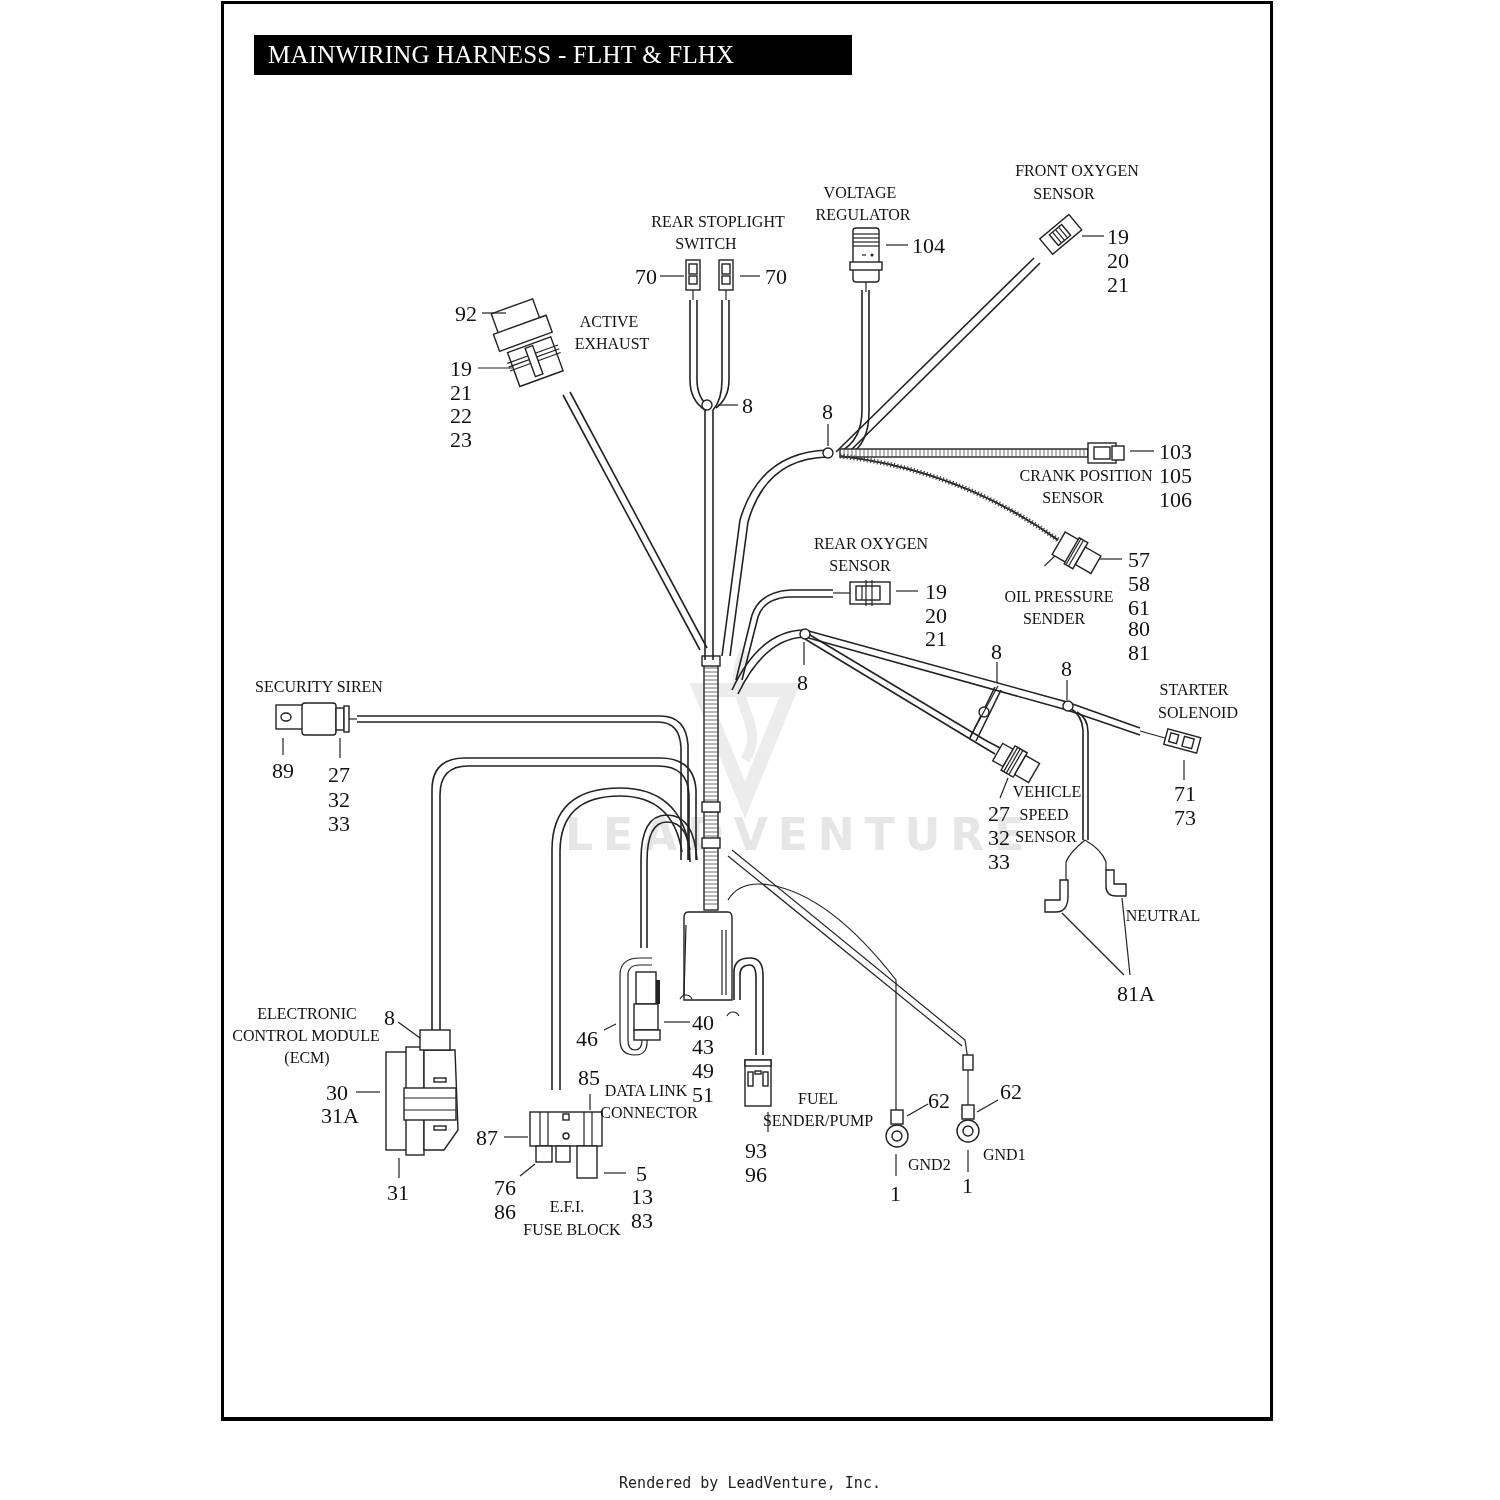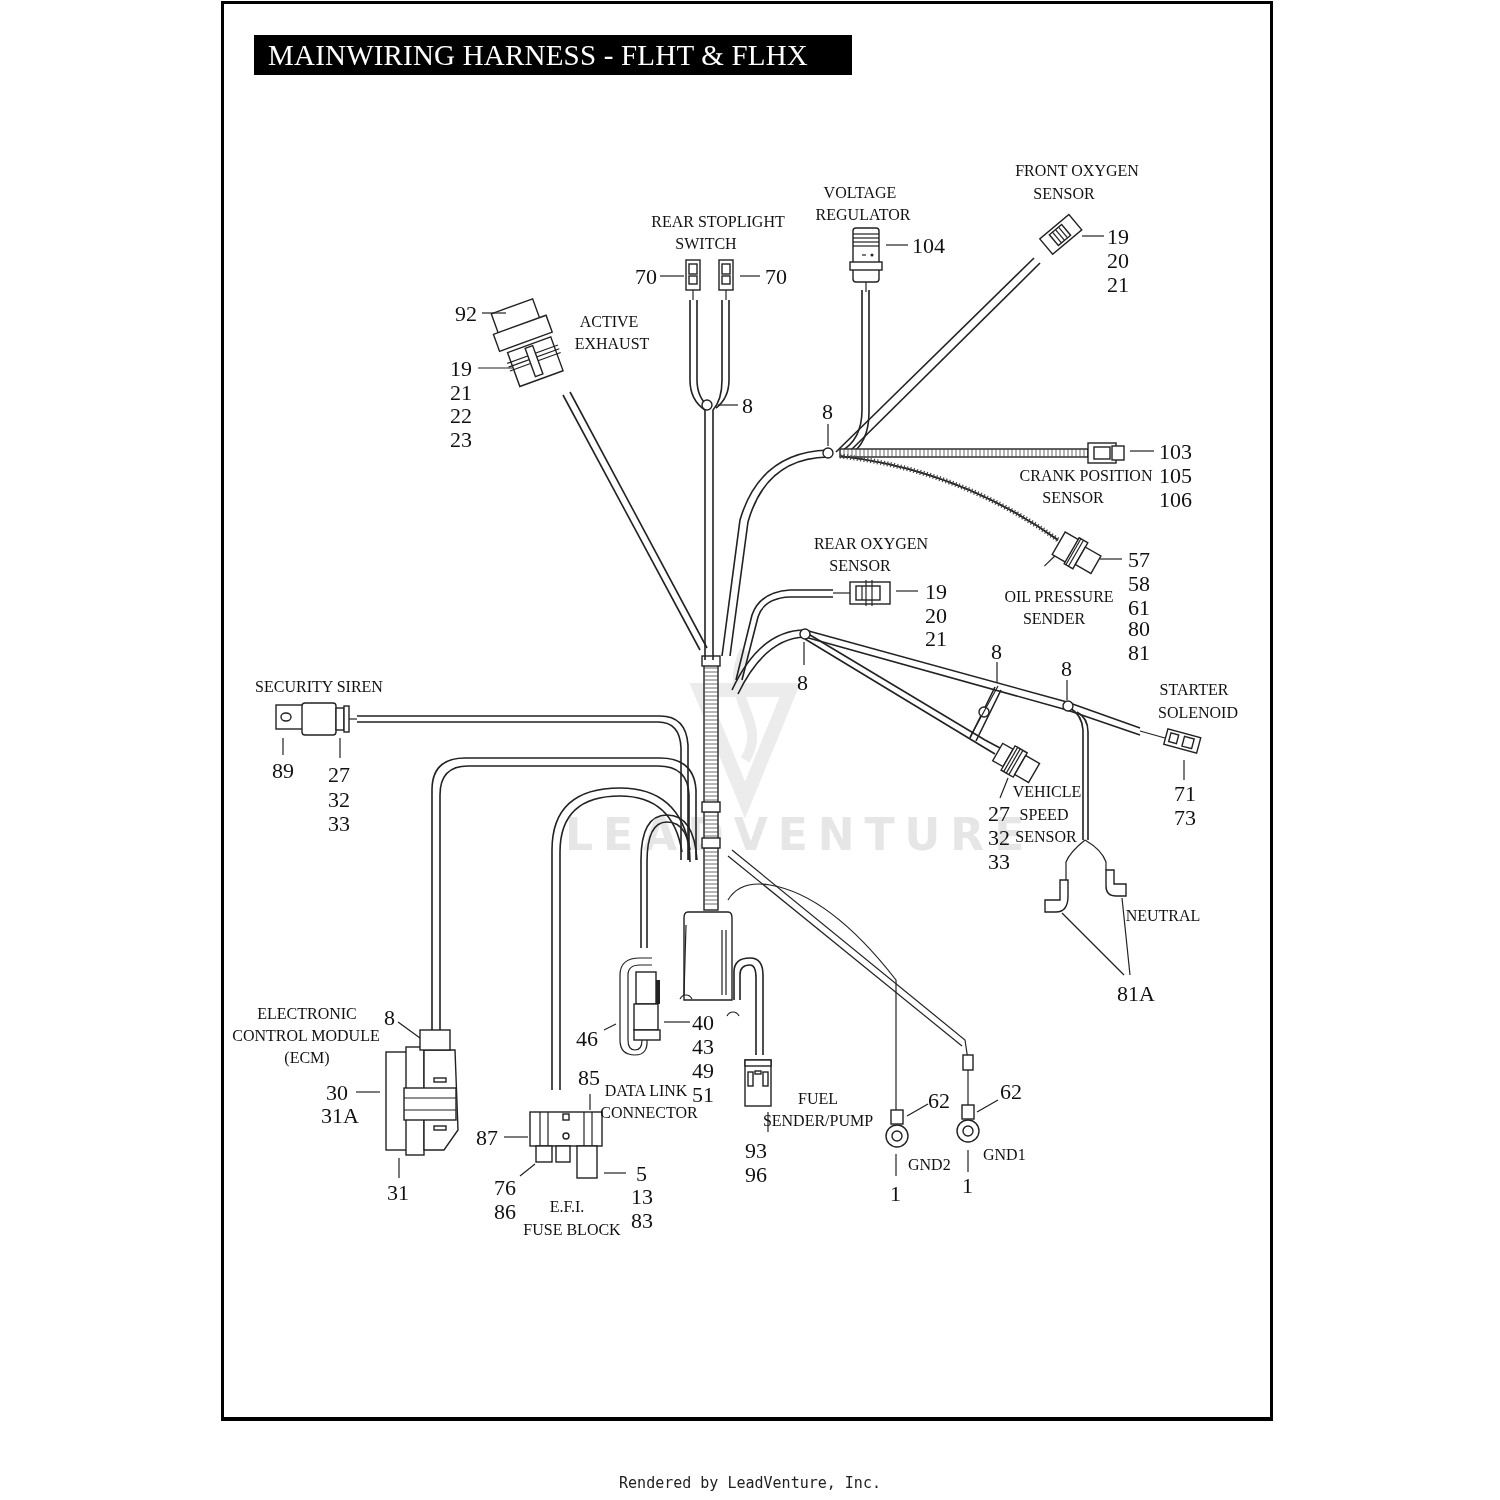--- a/index.html
+++ b/index.html
@@ -1,18 +1,18 @@
 <!DOCTYPE html>
 <html><head>
 <meta charset="utf-8">
 <style>
   html, body { margin: 0; padding: 0; background: #ffffff; }
   body { width: 1500px; height: 1500px; position: relative; overflow: hidden; font-family: "Liberation Serif", "DejaVu Serif", serif; }
   #frame { position: absolute; left: 221px; top: 1px; width: 1052px; height: 1420px; border: 3px solid #000; border-bottom-width: 4px; box-sizing: border-box; background: #fff; }
-  #title-bar { position: absolute; left: 254px; top: 35px; width: 598px; height: 40px; background: #000; color: #fff; font-family: "Liberation Serif", serif; font-size: 29px; line-height: 40px; padding-left: 14px; box-sizing: border-box; letter-spacing: 0.2px; white-space: nowrap; }
+  #title-bar { position: absolute; left: 254px; top: 35px; width: 598px; height: 40px; background: #000; color: #fff; font-family: "Liberation Serif", serif; font-size: 25px; line-height: 40px; padding-left: 14px; box-sizing: border-box; letter-spacing: 0.2px; white-space: nowrap; }
   #footer { position: absolute; left: 0; width: 1500px; top: 1474px; text-align: center; font-family: "DejaVu Sans Mono", monospace; font-size: 15px; color: #222; }
   svg#diagram { position: absolute; left: 0; top: 0; }
   .wire { fill: none; stroke: #222; stroke-width: 1.6; }
   .wire-thin { fill: none; stroke: #222; stroke-width: 1.2; }
   .part { fill: #fff; stroke: #222; stroke-width: 1.4; }
   .lead { stroke: #222; stroke-width: 1.2; fill: none; }
   .cap { font-family: "Liberation Serif", serif; font-size: 16px; fill: #111; }
   .num { font-family: "Liberation Serif", serif; font-size: 22px; fill: #111; }
   .wm { font-family: "DejaVu Sans", sans-serif; font-size: 44px; fill: #e6e6e6; letter-spacing: 10px; font-weight: bold; }
 </style>

